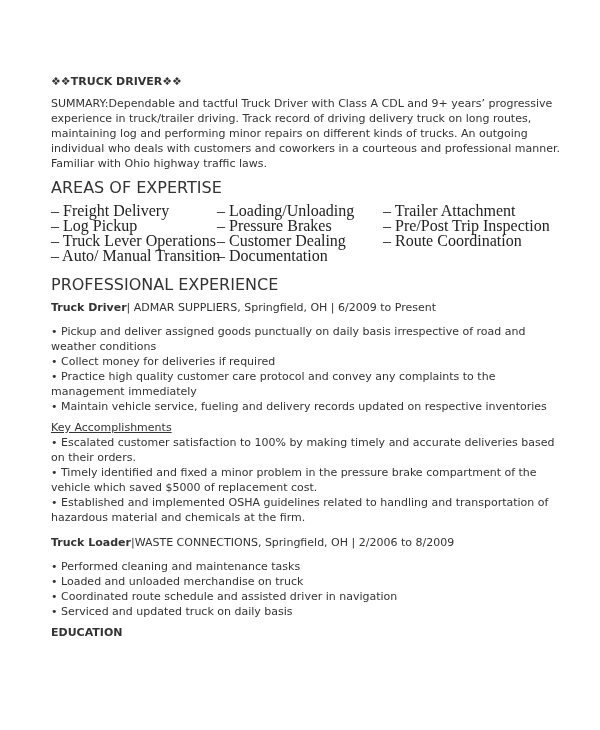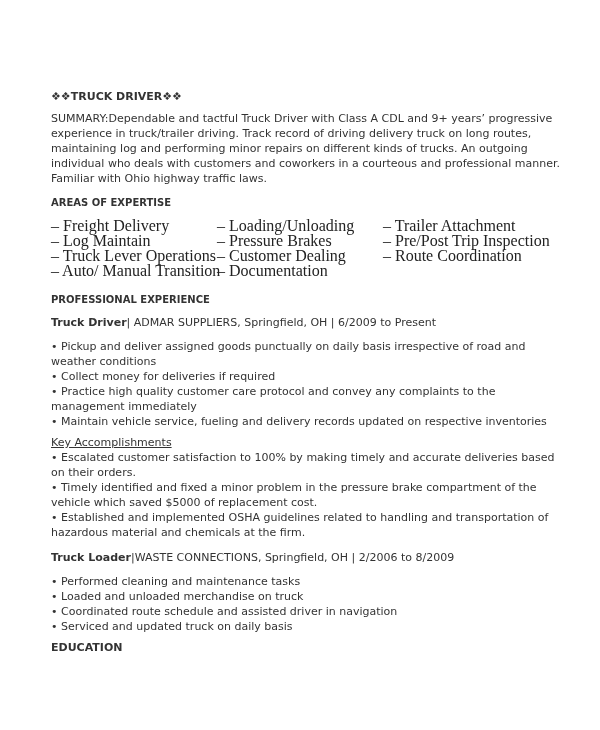--- a/index.html
+++ b/index.html
@@ -1,21 +1,21 @@
 <!DOCTYPE html>
 <html><head>
   <meta charset="utf-8">
   <style>
     html, body { margin: 0; padding: 0; background: #ffffff; }
     body { width: 600px; height: 730px; position: relative; overflow: hidden; color: #333333; }
-    .page { position: absolute; left: 51px; top: 89px; width: 510px; font-family: "DejaVu Sans", sans-serif; font-size: 11px; line-height: 15px; color: #333333; }
+    .page { position: absolute; left: 51px; top: 74px; width: 510px; font-family: "DejaVu Sans", sans-serif; font-size: 11px; line-height: 15px; color: #333333; }
     .title { font-weight: bold; font-size: 11px; line-height: 15px; margin: 0 0 7px 0; }
     .summary { margin: 0 0 9px 0; }
     .summary b { font-weight: normal; }
-    .heading { font-weight: bold; font-size: 10px; line-height: 15px; margin: 0 0 8px 0; }
+    .heading { font-weight: normal; font-size: 16px; line-height: 15px; margin: 0 0 8px 0; }
     .expertise { display: grid; grid-template-columns: 166px 166px 178px; font-family: "Liberation Serif", serif; font-size: 16px; line-height: 15px; margin: 0 0 14px 0; color: #222; }
     .expertise .col div { white-space: nowrap; }
     .job-title { margin: 0 0 9px 0; }
     .job-title b { font-weight: bold; }
     .bullets { margin: 0 0 6px 0; }
     .bullets div { }
     .ka-label { text-decoration: underline; }
     .edu { margin-top: 6px; }
   </style>
 </head>
@@ -25,21 +25,21 @@
   <div class="title">❖❖TRUCK DRIVER❖❖</div>
 
   <div class="summary">
     <b>SUMMARY:</b><span>Dependable and tactful Truck Driver with Class A CDL and 9+ years’ progressive experience in truck/trailer driving. Track record of driving delivery truck on long routes, maintaining log and performing minor repairs on different kinds of trucks. An outgoing individual who deals with customers and coworkers in a courteous and professional manner. Familiar with Ohio highway traffic laws.</span>
   </div>
 
   <div class="heading">AREAS OF EXPERTISE</div>
   <div class="expertise">
     <div class="col">
       <div>– Freight Delivery</div>
-      <div>– Log Maintain</div>
+      <div>– Log Pickup</div>
       <div>– Truck Lever Operations</div>
       <div>– Auto/ Manual Transition</div>
     </div>
     <div class="col">
       <div>– Loading/Unloading</div>
       <div>– Pressure Brakes</div>
       <div>– Customer Dealing</div>
       <div>– Documentation</div>
     </div>
     <div class="col">

